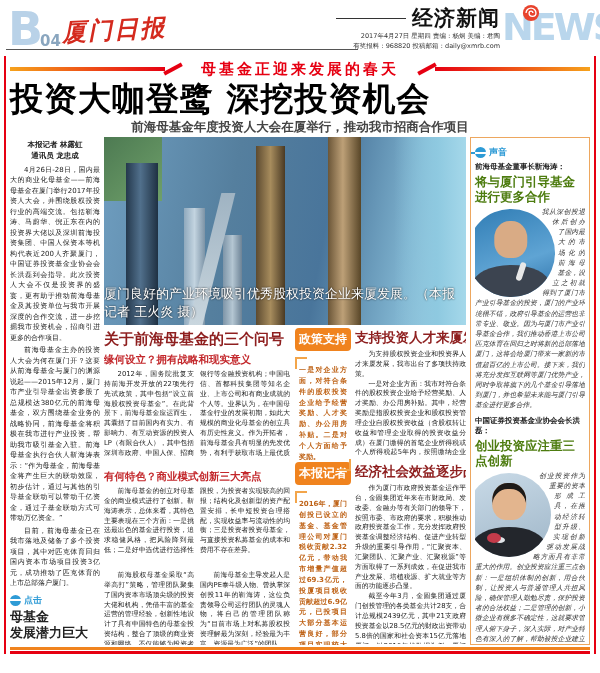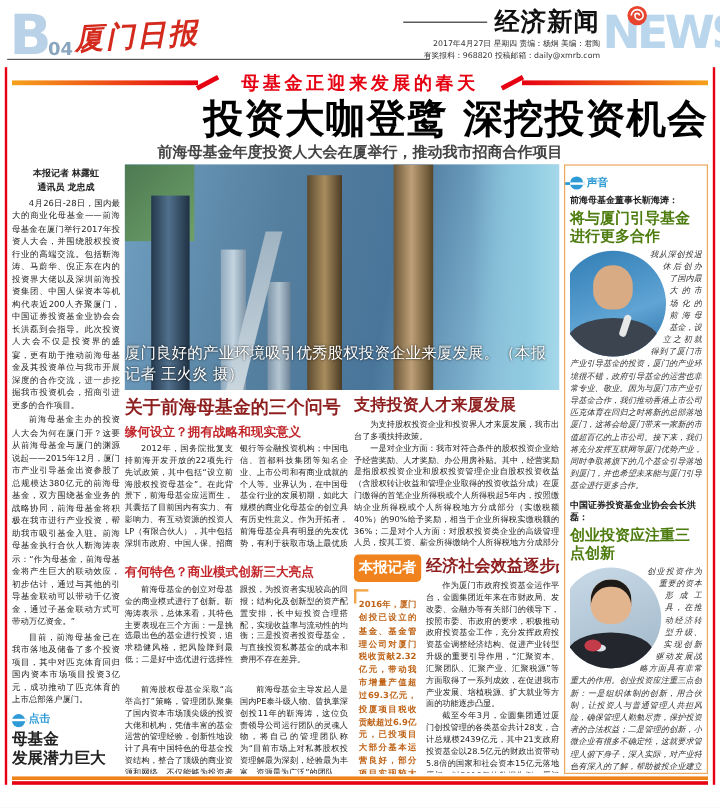--- a/index.html
+++ b/index.html
@@ -26,21 +26,21 @@
   .frame { margin:0 4px; border-left:2px solid #e60012; border-right:2px solid #e60012; padding:2px 4px 0; }
 
   
   .banner { display:flex; align-items:center; height:22px; }
   .banner .bline { flex:1; height:4px; background:linear-gradient(90deg,#f6a21c,#e60012); }
   .banner .bline.r { background:linear-gradient(90deg,#e60012,#f6a21c); }
   .banner .slant { width:20px; height:4px; background:#e60012; }
   .banner .slant.l { transform:rotate(-28deg); margin:0 4px 0 -2px; }
   .banner .slant.r2 { transform:rotate(-28deg); margin:0 -2px 0 4px; }
   .banner-text { color:#e60012; font-size:15px; font-weight:900; letter-spacing:3px; padding:0 14px; white-space:nowrap; }
-  .headline { text-align:right; font-size:33px; font-weight:900; color:#000; letter-spacing:1px; line-height:38px; white-space:nowrap; }
+  .headline { text-align:left; font-size:33px; font-weight:900; color:#000; letter-spacing:1px; line-height:38px; white-space:nowrap; }
   .subtitle { text-align:center; font-size:12.5px; color:#444; font-weight:bold; line-height:17px; margin-bottom:2px; }
 
   
   .main { display:flex; gap:4px; height:508px; }
   .lead-col { width:90px; flex:none; overflow:hidden; font-size:7px; line-height:1.5; color:#222; text-align:justify; }
   .byline { font-size:7.5px; font-weight:bold; text-align:center; margin:2px 0 3px; }
   .lead-col p { text-indent:2em; margin-bottom:2px; }
   .center-col { width:362px; flex:none; display:flex; flex-direction:column; }
   .sidebar { flex:1; border:1px solid #eda75f; padding:3px 4px; overflow:hidden; }
 
@@ -200,20 +200,24 @@
             </div>
             <div class="q-body qb3">
               <p>前海股权母基金采取“高举高打”策略，管理团队聚集了国内资本市场顶尖级的投资大佬和机构，凭借丰富的基金运营的管理经验，创新性地设计了具有中国特色的母基金投资结构，整合了顶级的商业资源和网络，不仅能够为投资者带来丰厚的回报，更能为投资者带来深度的资源融合。</p>
               <p>前海母基金主导发起人是国内PE泰斗级人物、曾执掌深创投11年的靳海涛，这位负责领导公司运行团队的灵魂人物，将自己的管理团队称为“目前市场上对私募股权投资理解最为深刻，经验最为丰富，资源最为广泛”的团队。</p>
               <p>联合合伙人阵容光辉夺目，包括招商银行股份有限公司原执行董事、行长兼首席执行官马蔚华；红杉中国基金创始及执行合伙人沈南鹏；IDG资本创始合伙人熊晓鸽；深圳松禾资本管理有限公司创始合伙人、深港产学研创业投资有限公司董事长厉伟；国内领先创业投资和私募股权投资服务机构清科集团的创始人、董事长兼CEO倪正东。机构合伙人为管理资金规模2000亿元、目前管理各类政府引导基金81支的深创投。</p>
             </div>
           </div>
 
           <div class="policy-col">
             <div class="p-sec ps1">
+              <div class="p-left">
+                <div class="badge">政策支持</div>
+                <div class="quote">一是对企业方面，对符合条件的股权投资企业给予经营奖励、人才奖励、办公用房补贴。二是对个人方面给予奖励。</div>
+              </div>
               <div class="p-right">
                 <div class="p-title">支持投资人才来厦发展</div>
                 <div class="p-body">
                   <p>为支持股权投资企业和投资界人才来厦发展，我市出台了多项扶持政策。</p>
                   <p>一是对企业方面：我市对符合条件的股权投资企业给予经营奖励、人才奖励、办公用房补贴。其中，经营奖励是指股权投资企业和股权投资管理企业自股权投资收益（含股权转让收益和管理企业取得的投资收益分成）在厦门缴得的首笔企业所得税或个人所得税起5年内，按照缴纳企业所得税或个人所得税地方分成部分（实缴税额40%）的90%给予奖励，相当于企业所得税实缴税额的36%；二是对个人方面：对股权投资类企业的高级管理人员，按其工资、薪金所得缴纳个人所得税地方分成部分的40%-50%给予奖励，期限3年。</p>
                 </div>
               </div>
             </div>
             <div class="p-sec ps2">
               <div class="p-left">

